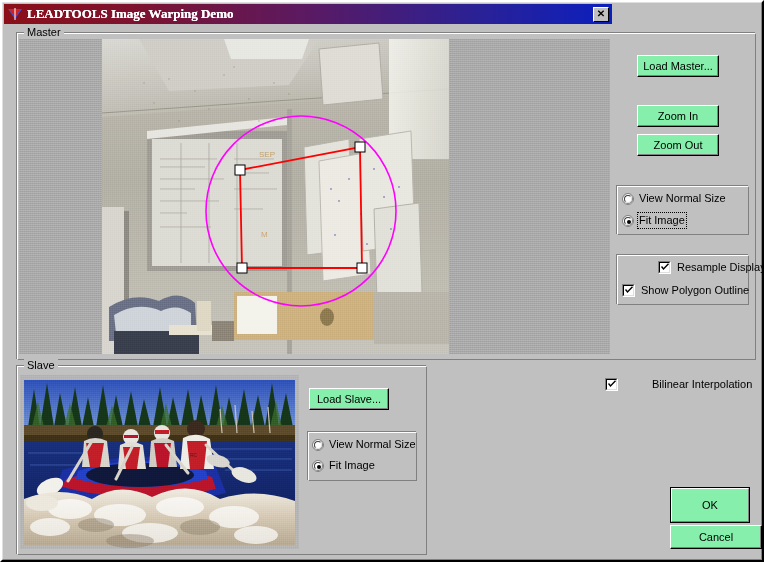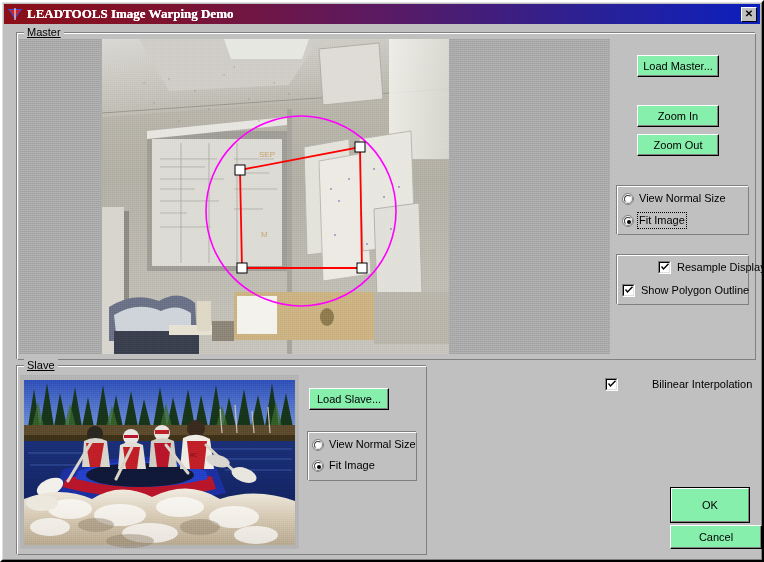--- a/index.html
+++ b/index.html
@@ -17,21 +17,21 @@
     box-sizing:border-box;
   }
   .window-inner{
     position:absolute;left:0;top:0;right:0;bottom:0;
     border-top:1px solid #dfdfdf;border-left:1px solid #dfdfdf;
     border-right:1px solid #808080;border-bottom:1px solid #808080;
     box-sizing:border-box;
   }
   
   .titlebar{
-    position:absolute;left:2px;top:2px;width:756px;height:20px;
+    position:absolute;left:2px;top:2px;width:608px;height:20px;
     background:linear-gradient(to right,#8b0f18 0%,#7d1230 22%,#5a1a62 50%,#2a2196 78%,#0b1fbe 100%);
     display:flex;align-items:center;
   }
   .title-icon{
     width:16px;height:14px;margin-left:3px;margin-right:4px;
     position:relative;flex:0 0 auto;
   }
   .title-text{
     color:#ffffff;font-weight:bold;font-size:13px;
     font-family:"Liberation Serif","DejaVu Serif",serif;
@@ -57,21 +57,21 @@
     box-sizing:border-box;
   }
   .group-in{
     position:absolute;left:0;top:0;right:-1px;bottom:-1px;
     border-top:1px solid #ffffff;border-left:1px solid #ffffff;
     border-right:1px solid #808080;border-bottom:1px solid #808080;
     box-sizing:border-box;pointer-events:none;
   }
   .group-label{
     position:absolute;top:-7px;left:7px;background:#c0c0c0;
-    padding:0 3px;font-size:11px;color:#000;line-height:12px;text-decoration:underline;
+    padding:0 3px;font-size:11px;color:#000;line-height:12px;
   }
   
   .btn{
     position:absolute;background:#86efac;color:#000;
     border-top:1px solid #ffffff;border-left:1px solid #ffffff;
     border-right:1px solid #000000;border-bottom:1px solid #000000;
     box-sizing:border-box;font-size:11px;
     font-family:"Liberation Sans",sans-serif;
     display:flex;align-items:center;justify-content:center;
     padding:0;cursor:default;

